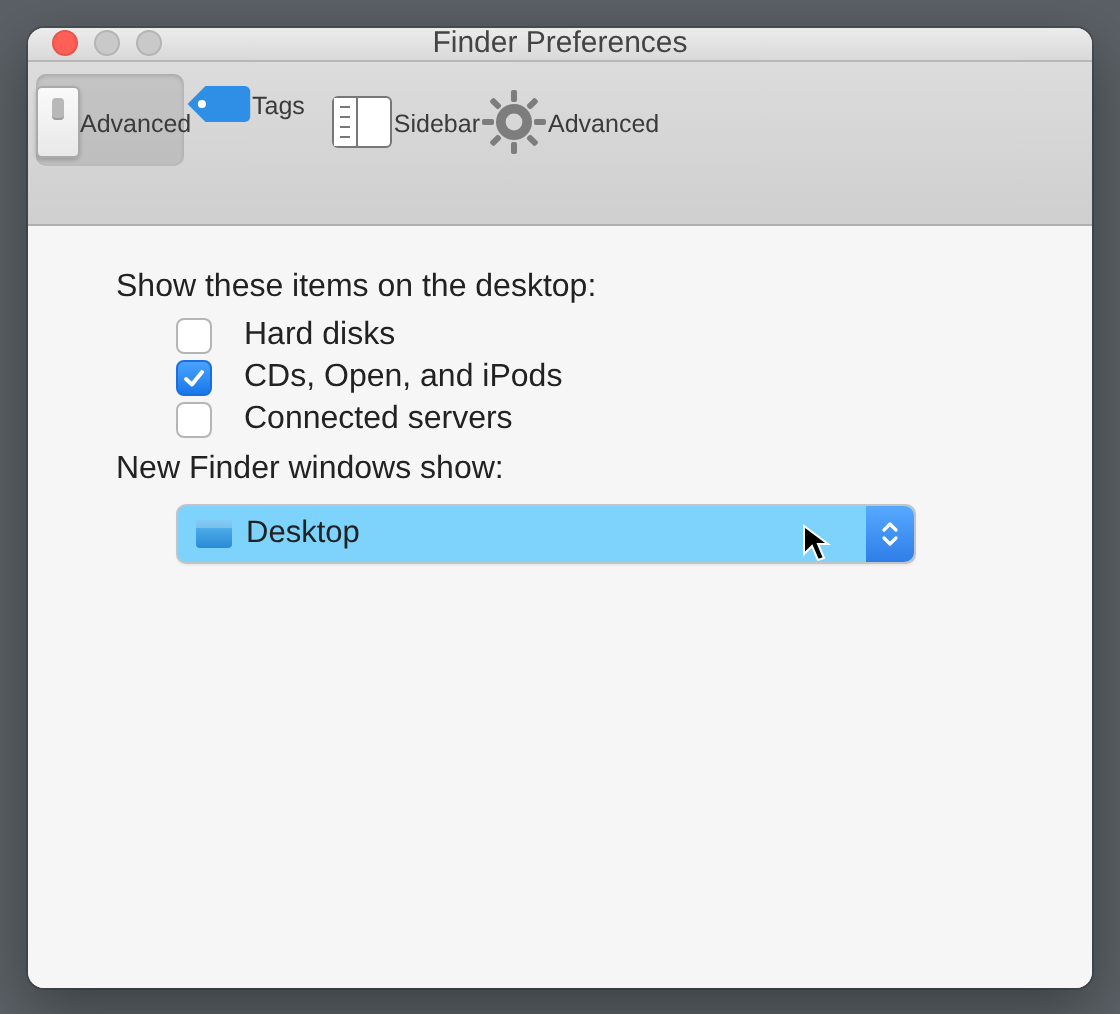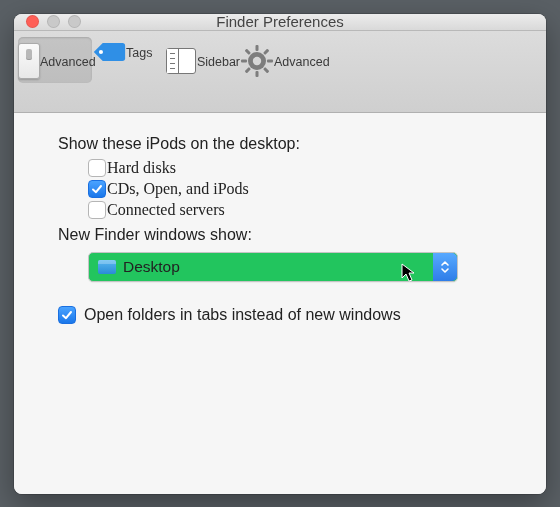--- a/index.html
+++ b/index.html
@@ -91,41 +91,40 @@
   }
   .sidebar-ic .line { position:absolute; left:3px; width:5px; height:1.5px; background:#777; }
   .adv-ic { color:#7a7a7a; }
   .content {
     flex: 1; background: #f6f6f6;
     padding: 22px 36px 0 44px;
     font-size: 16px;
   }
   .heading { margin-bottom: 6px; }
   .checkrow {
-    display: flex; align-items: center; gap: 1px;
+    display: flex; align-items: center; gap: 16px;
     margin: 3px 0 3px 30px;
-    font-family: Liberation Serif, serif;
   }
   .cb {
     width: 18px; height: 18px; border-radius: 4px;
     border: 1px solid #b5b5b5; background: #fff;
     display: inline-flex; align-items: center; justify-content: center;
     flex-shrink: 0;
   }
   .cb.checked {
     background: linear-gradient(#4aa3ff,#1a77ea);
     border-color: #1a6fe0;
   }
   .cb.checked svg { display:block; }
   .cb svg { display:none; }
   .section2 { margin-top: 7px; }
   .popup-row { margin: 8px 0 0 30px; }
   .popup {
     width: 370px; height: 30px;
-    background: #22c55e; border: 1px solid #c4c4c4; border-radius: 5px;
+    background: #7dd3fc; border: 1px solid #c4c4c4; border-radius: 5px;
     display: flex; align-items: center; position: relative;
     box-shadow: 0 1px 1px rgba(0,0,0,.05);
   }
   .popup .pico {
     width: 18px; height: 14px; margin: 0 7px 0 9px;
     background: linear-gradient(#5ab8f0,#2a8bd6); border-radius: 2px;
     position: relative; flex-shrink:0;
   }
   .popup .pico::before {
     content:""; position:absolute; left:0; right:0; top:0; height:4px;
@@ -205,21 +204,21 @@
           </g>
           <circle cx="17" cy="17" r="4.2" fill="#d7d7d7"></circle>
         </svg>
       </div>
       <div class="tblabel">Advanced</div>
     </div>
   </div>
 
   <div class="content">
 
-    <div class="heading">Show these iPods on the desktop:</div>
+    <div class="heading">Show these items on the desktop:</div>
 
     <label class="checkrow">
       <span class="cb">
         
       </span>
       <span>Hard disks</span>
     </label>
 
 
     <label class="checkrow">
@@ -252,23 +251,15 @@
           </span>
           <span class="cursor">
             <svg width="16" height="20" viewBox="0 0 16 20">
                 <path d="M1 1 L1 15 L5 11 L8 18 L11 17 L8 10 L13 10 Z" fill="#000" stroke="#fff" stroke-width="1"></path>
               </svg>
           </span>
         </div>
       </div>
     </div>
 
-    <label class="bottomrow">
-      <span class="cb checked">
-        <svg width="12" height="12" viewBox="0 0 12 12">
-            <path d="M2 6.5 L5 9.2 L10 3" stroke="#fff" stroke-width="2" fill="none" stroke-linecap="round" stroke-linejoin="round"></path>
-          </svg>
-      </span>
-      <span>Open folders in tabs instead of new windows</span>
-    </label>
 
   </div>
 </div>
 
 </body></html>

